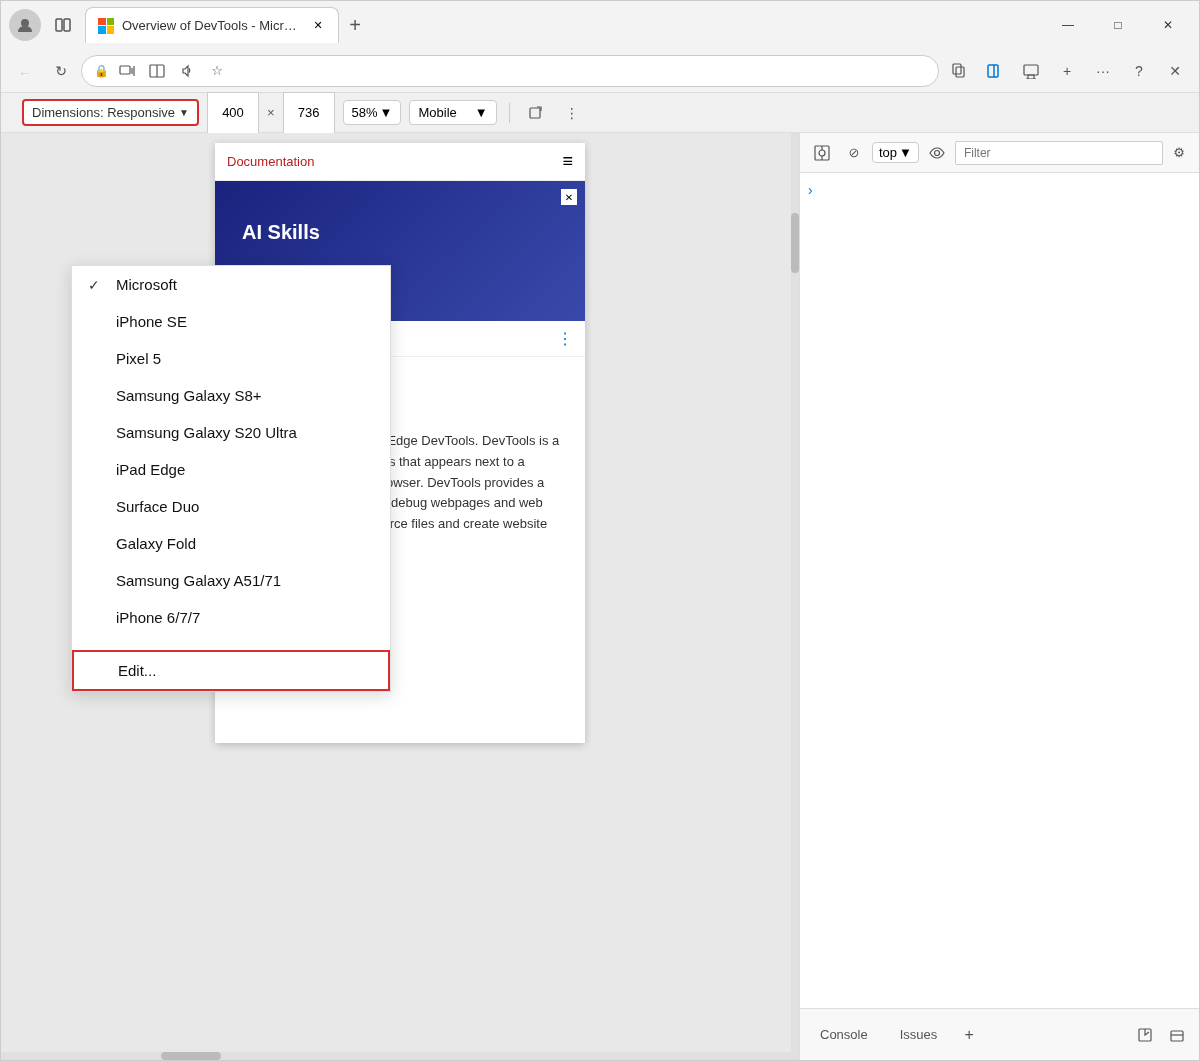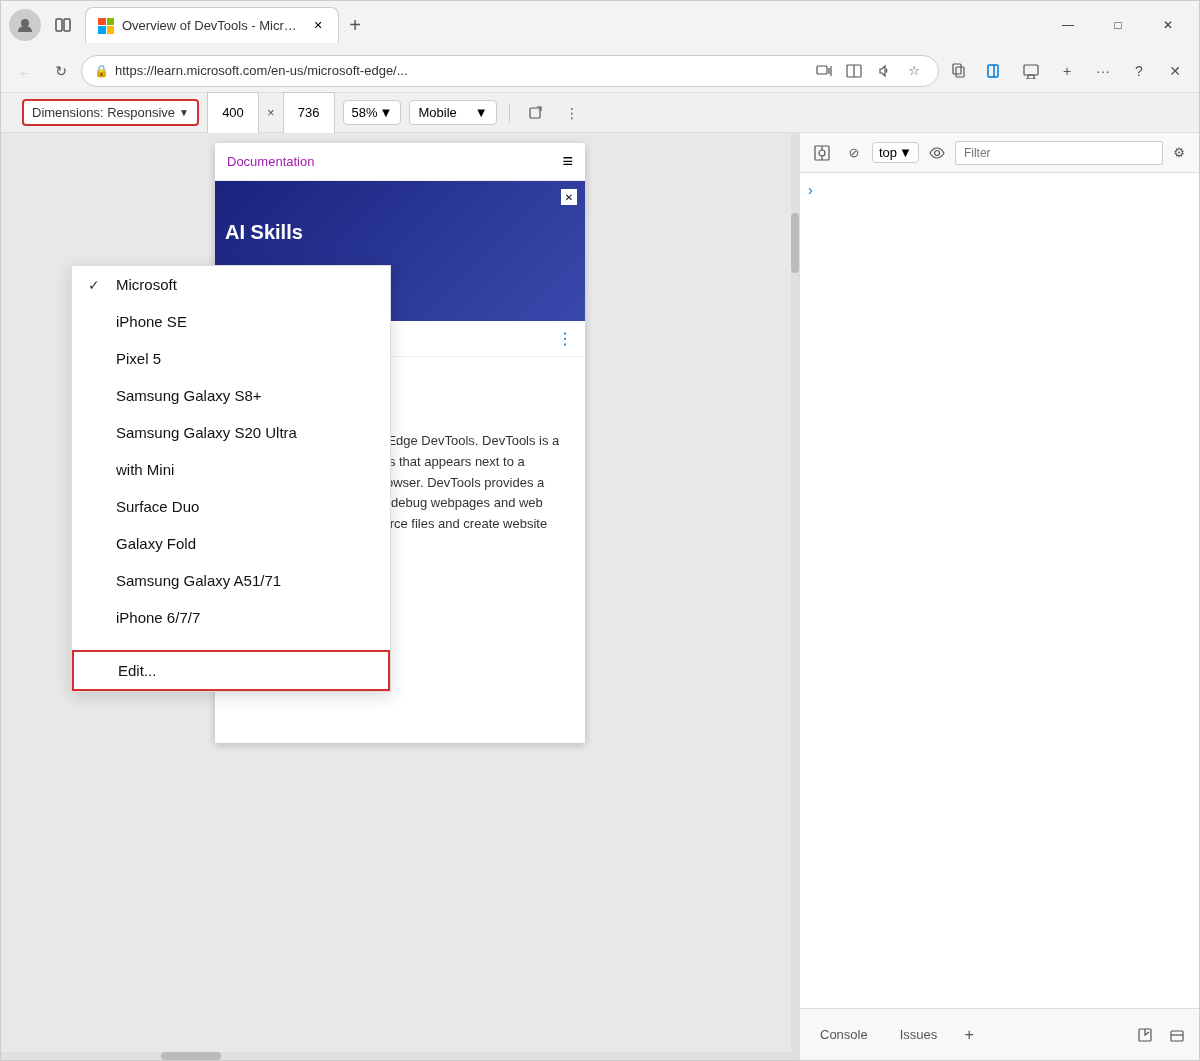--- a/index.html
+++ b/index.html
@@ -52,21 +52,21 @@
     .dropdown-item .check { width: 16px; font-size: 14px; color: #333; }
     .dropdown-item.edit-item { border-top: 1px solid #eee; margin-top: 14px; border: 2px solid #d32f2f; font-size: 15px; }
 
     
     .viewport-panel { flex: 1; background: #e8e8e8; display: flex; flex-direction: column; overflow: hidden; position: relative; }
     .viewport-scroll-area { flex: 1; overflow: hidden; position: relative; display: flex; align-items: flex-start; justify-content: center; padding-top: 10px; }
     .mobile-viewport { width: 370px; background: #fff; min-height: 600px; box-shadow: 0 2px 8px rgba(0,0,0,0.2); position: relative; }
     .mobile-nav { background: #fff; padding: 8px 12px; display: flex; align-items: center; justify-content: space-between; border-bottom: 1px solid #eee; }
     .mobile-hero { background: linear-gradient(135deg, #1a237e, #3949ab); height: 140px; position: relative; overflow: hidden; display: flex; align-items: flex-start; justify-content: flex-end; padding: 8px; }
     .hero-close { background: #fff; width: 16px; height: 16px; display: flex; align-items: center; justify-content: center; font-size: 10px; cursor: pointer; }
-    .hero-text { position: absolute; left: 10px; top: 40px; color: #fff; font-size: 20px; font-weight: bold; }
+    .hero-text { position: absolute; left: 27px; top: 40px; color: #fff; font-size: 20px; font-weight: bold; }
     .hero-btn { position: absolute; left: 10px; bottom: 20px; background: #fff; color: #1a237e; font-size: 12px; padding: 4px 8px; border-radius: 2px; cursor: pointer; }
     .mobile-content { padding: 12px; }
     .mobile-title { font-size: 24px; font-weight: bold; color: #111; margin-bottom: 8px; }
     .mobile-meta { font-size: 12px; color: #0078d4; display: flex; align-items: center; gap: 4px; margin-bottom: 12px; }
 
     
     .devtools-panel { width: 400px; background: #fff; border-left: 1px solid #ddd; display: flex; flex-direction: column; }
     .devtools-toolbar { height: 40px; background: #f8f8f8; border-bottom: 1px solid #ddd; display: flex; align-items: center; padding: 0 8px; gap: 4px; }
     .dt-btn { width: 28px; height: 28px; display: flex; align-items: center; justify-content: center; cursor: pointer; border-radius: 4px; font-size: 13px; color: #555; }
     .top-selector { display: flex; align-items: center; gap: 2px; padding: 2px 6px; border: 1px solid #ccc; border-radius: 4px; cursor: pointer; font-size: 13px; background: #fff; }
@@ -126,21 +126,20 @@
       <div class="win-btn">□</div>
       <div class="win-btn close">✕</div>
     </div>
   </div>
 
   <div class="address-bar">
     <div class="nav-btn disabled">←</div>
     <div class="nav-btn">↻</div>
     <div class="address-input-wrap">
       <span class="lock-icon">🔒</span>
-      <span class="address-text">https://learn.microsoft.com/en-us/microsoft-edge/...</span>
       <div class="address-icons">
         <div class="addr-icon">
           <svg width="16" height="16" viewBox="0 0 16 16">
               <rect x="1" y="3" width="10" height="8" rx="1" fill="none" stroke="#555" stroke-width="1.2"></rect>
               <path d="M13 5v6" stroke="#555" stroke-width="1.2"></path>
               <path d="M15 3v10" stroke="#555" stroke-width="1.2"></path>
             </svg>
         </div>
         <div class="addr-icon">
           <svg width="16" height="16" viewBox="0 0 16 16">
@@ -210,21 +209,21 @@
     <div class="dt-icon-btn">⋮</div>
   </div>
 
   <div class="main-area" style="position:relative;">
 
     <div class="viewport-panel">
       <div class="viewport-scroll-area">
         <div class="mobile-viewport">
 
           <div class="mobile-nav">
-            <span style="font-size:13px;color:#a21caf;">Documentation</span>
+            <span style="font-size:13px;color:#b91c1c;">Documentation</span>
             <span style="font-size:18px;cursor:pointer;">≡</span>
           </div>
 
           <div class="mobile-hero">
             <div class="hero-close">✕</div>
             <div class="hero-text">AI Skills</div>
             <div class="hero-btn">
               <span>egister now &gt;</span>
             </div>
           </div>
@@ -271,21 +270,21 @@
       <div class="dropdown-item">
         <span class="check"></span>
         <span>Samsung Galaxy S8+</span>
       </div>
       <div class="dropdown-item">
         <span class="check"></span>
         <span>Samsung Galaxy S20 Ultra</span>
       </div>
       <div class="dropdown-item">
         <span class="check"></span>
-        <span>with Mini</span>
+        <span>iPad Edge</span>
       </div>
       <div class="dropdown-item">
         <span class="check"></span>
         <span>Surface Duo</span>
       </div>
       <div class="dropdown-item">
         <span class="check"></span>
         <span>Galaxy Fold</span>
       </div>
       <div class="dropdown-item">

